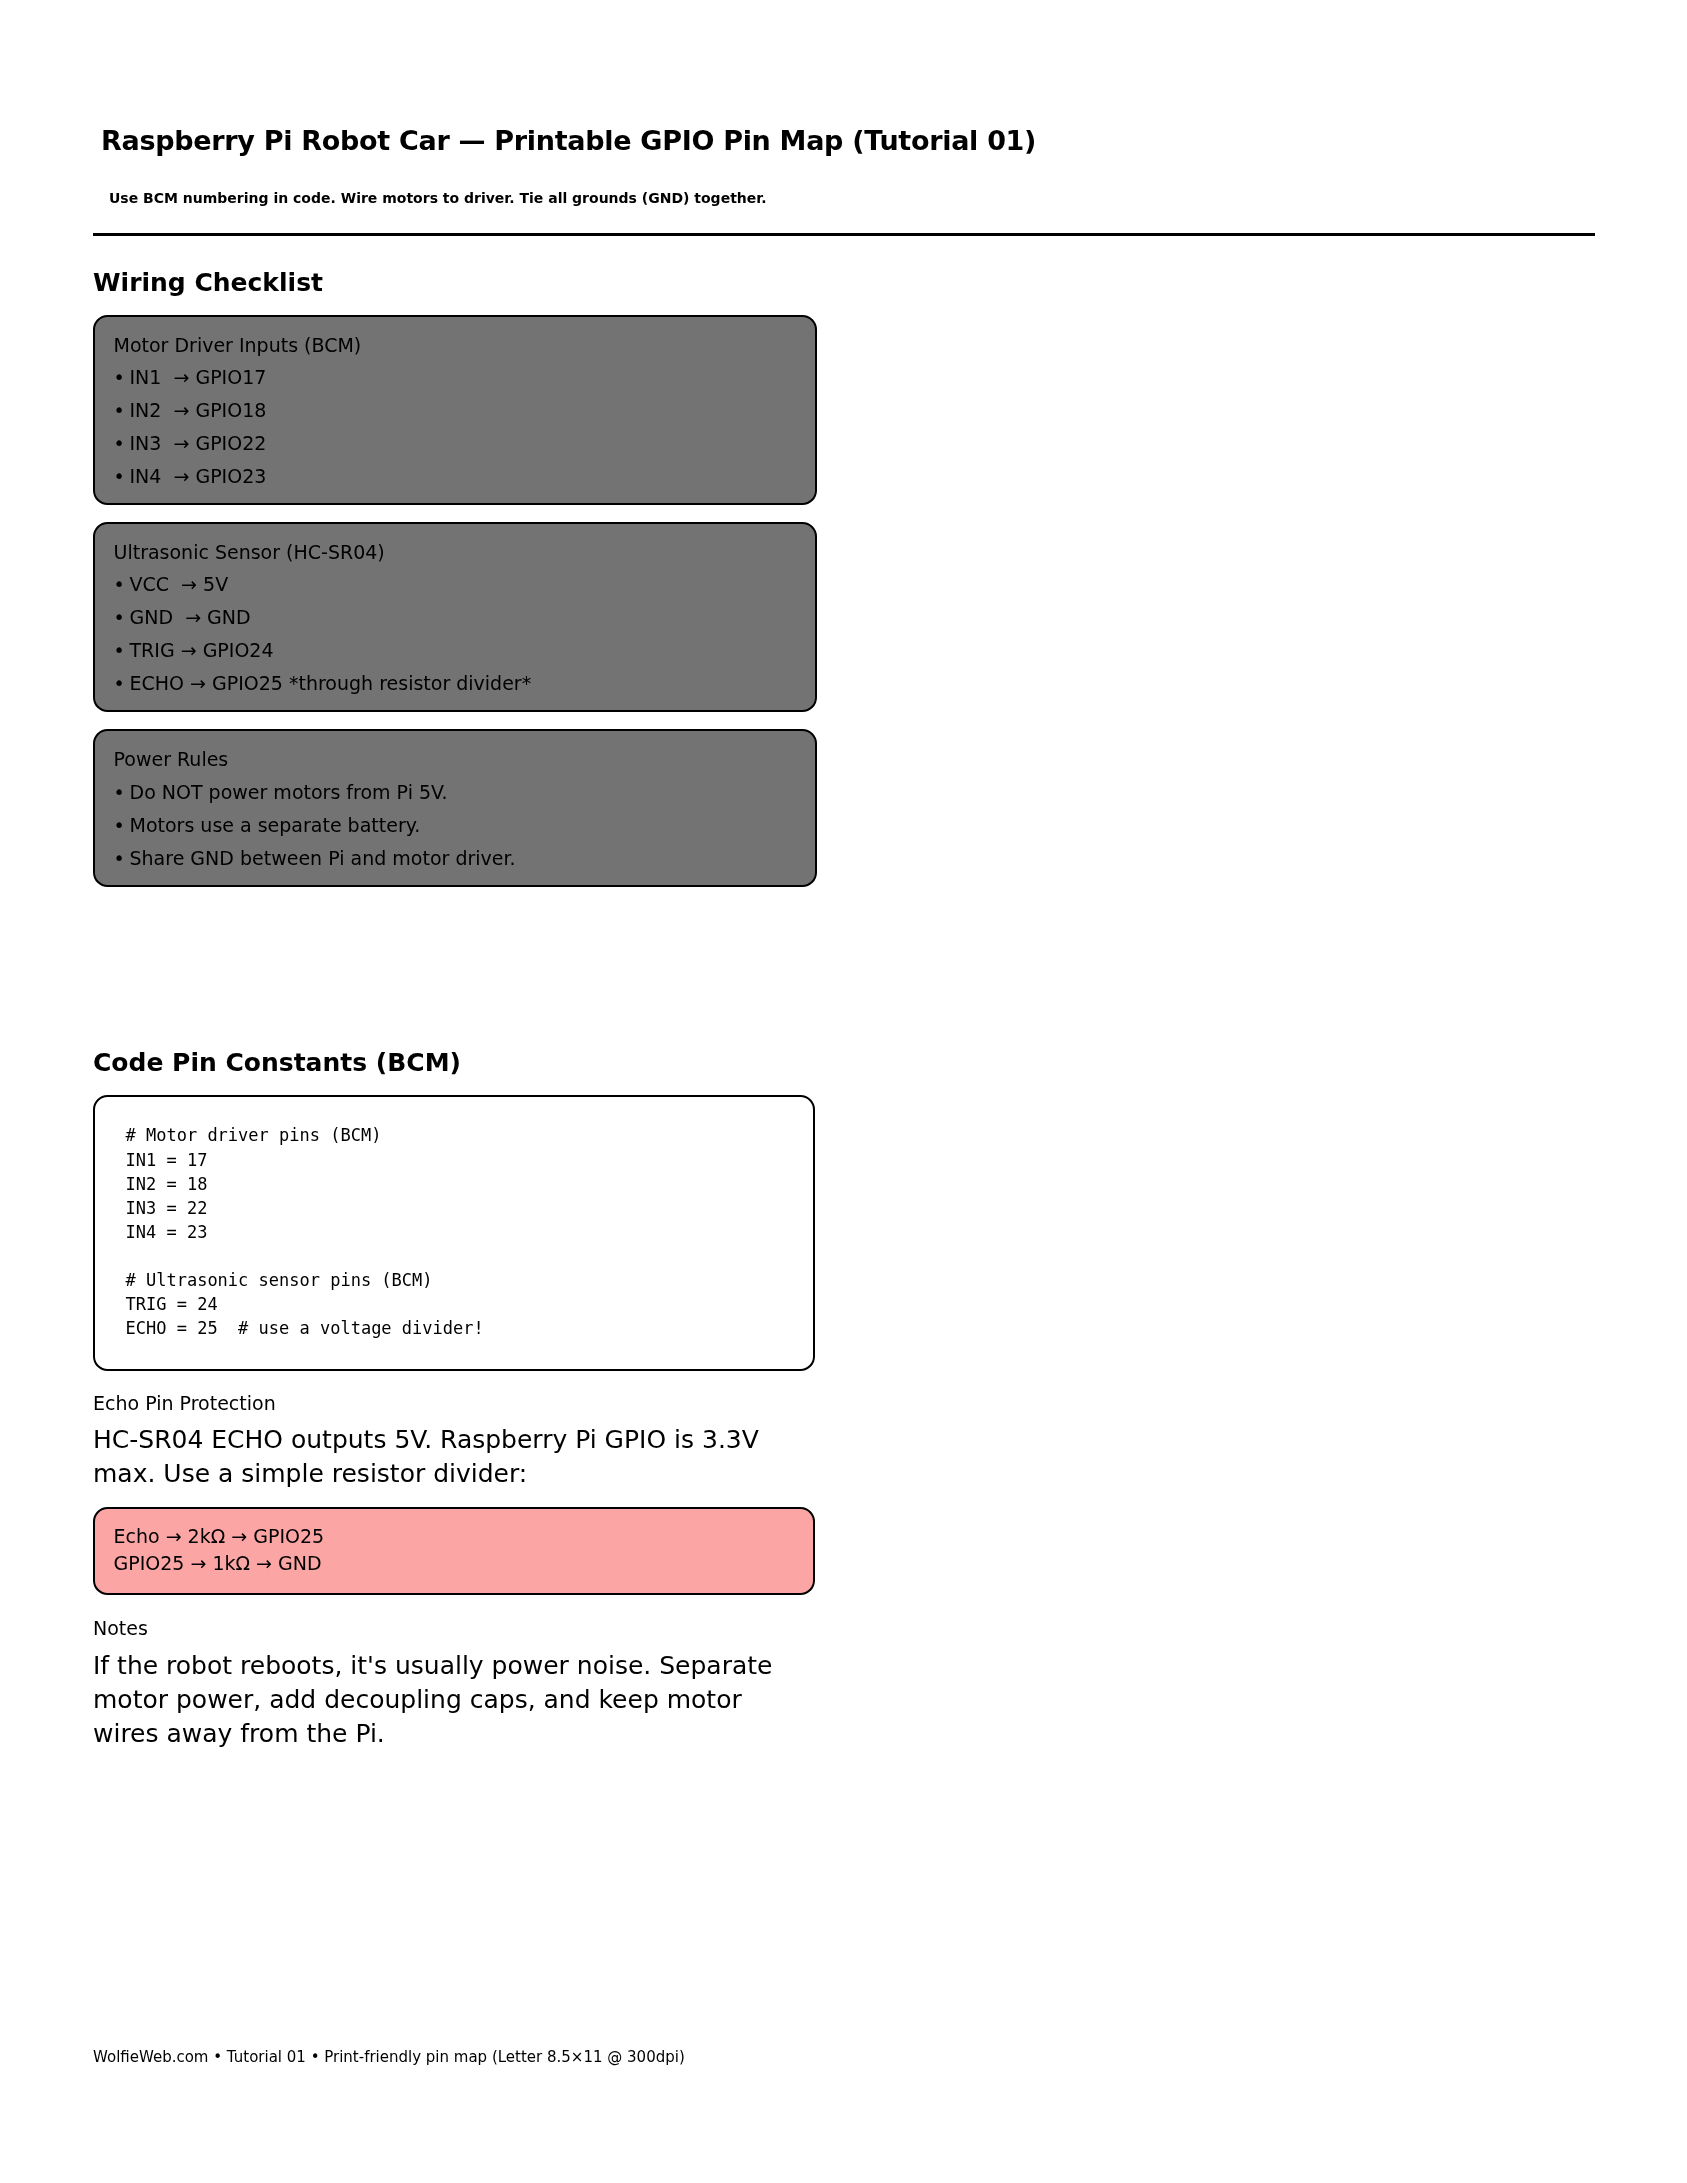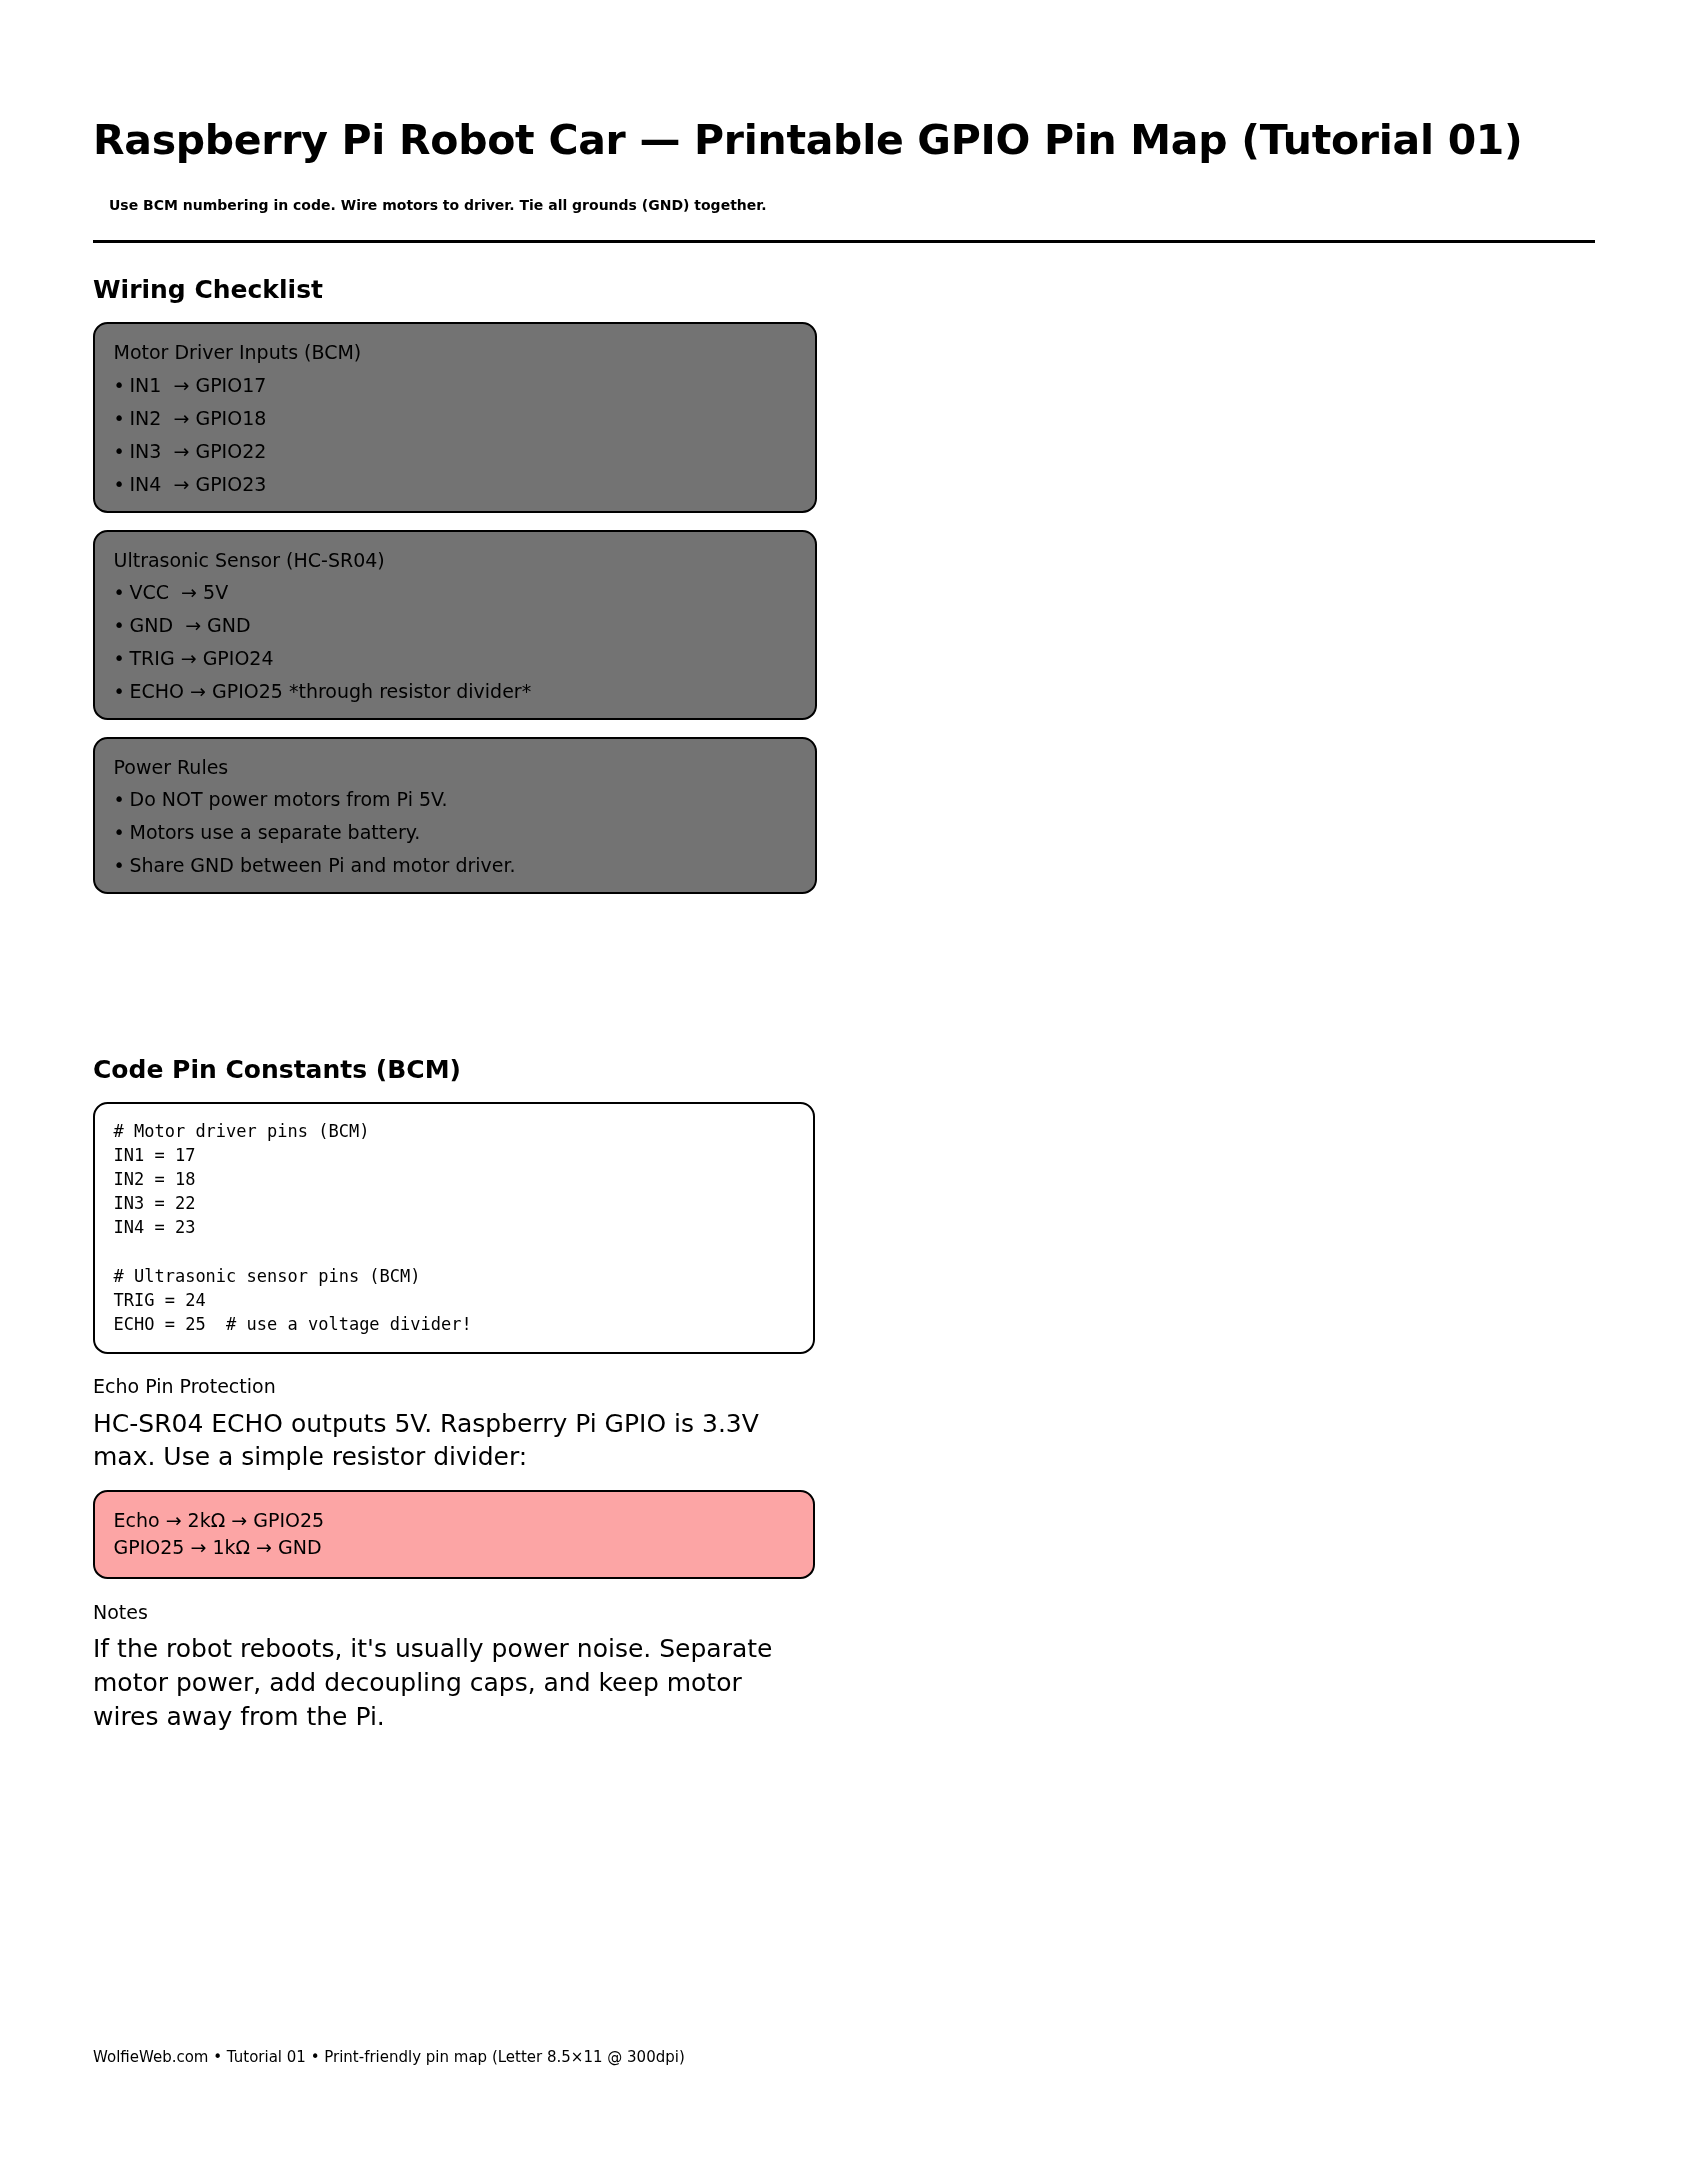--- a/index.html
+++ b/index.html
@@ -23,23 +23,23 @@
   }
   .content {
     position: absolute;
     left: 93px;
     top: 0;
     width: 1502px;
   }
 
   
   .doc-title {
-    margin: 0;
+    margin: 8px;
     padding-top: 118px;
-    font-size: 41px;
+    font-size: 27px;
     font-weight: bold;
     letter-spacing: -0.3px;
     line-height: 1.1;
     white-space: nowrap;
   }
   .doc-subtitle {
     margin: 16px;
     padding-top: 17px;
     font-size: 14px;
     font-weight: bold;
@@ -115,21 +115,21 @@
   
   .codebox {
     box-sizing: border-box;
     border: 2.6px solid #000000;
     border-radius: 14.6px;
     padding: 14.6px 18.5px 16px 18.5px;
     background: #ffffff;
     margin-bottom: 20px;
   }
   .codebox pre {
-    margin: 0;
+    margin: 12px;
     font-family: "DejaVu Sans Mono", "Liberation Mono", monospace;
     font-size: 17px;
     line-height: 1.42;
     white-space: pre;
   }
 
   
   .sub-head {
     font-size: 19px;
     line-height: 1.3;

